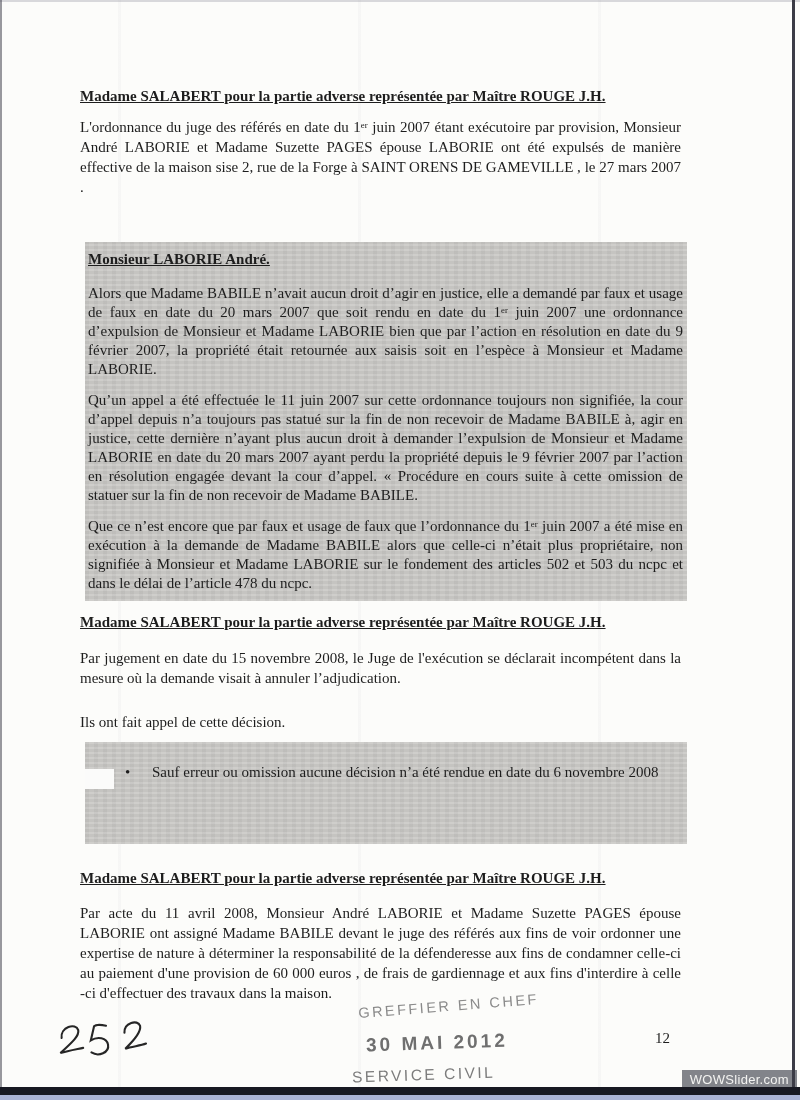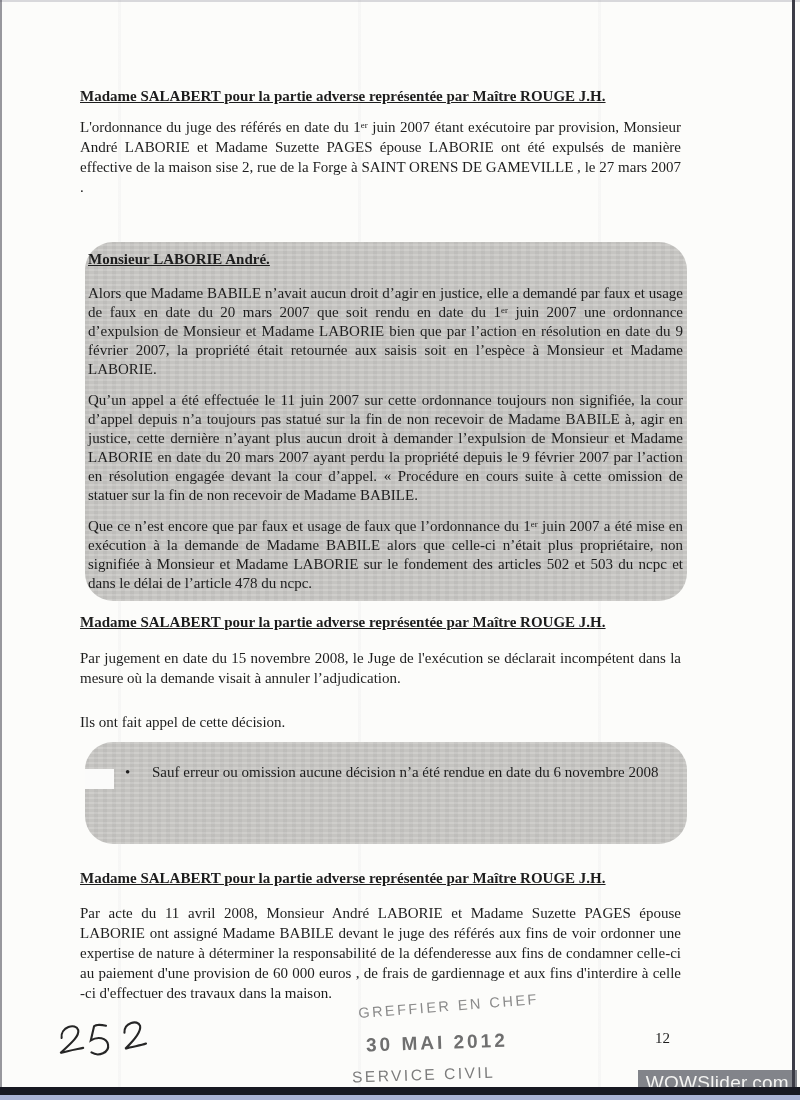--- a/index.html
+++ b/index.html
@@ -26,21 +26,21 @@
   .hd { font-weight:bold; text-decoration:underline; text-align:left; }
   p { margin:0; }
 
   .hl {
     position:absolute; left:85px; width:602px; box-sizing:border-box;
     background:#cac9c6;
     background-image:
       repeating-linear-gradient(0deg, rgba(255,255,255,0.06) 0 2px, rgba(0,0,0,0.035) 2px 5px),
       repeating-linear-gradient(90deg, rgba(0,0,0,0.025) 0 4px, rgba(255,255,255,0.04) 4px 9px);
     padding:8px 4px 8px 3px;
-    font-size:15px; line-height:19px; text-align:justify;border-radius:28px;
+    font-size:15px; line-height:19px; text-align:justify;
   }
   .hl .hd { margin-bottom:14px; line-height:19px; }
   .hl p { margin:12px 0 0; }
   .hl p:first-of-type { margin-top:15px; }
 
   .bullet-row { display:flex; margin:13px 0 0; }
   .bullet-marker { flex:0 0 27px; margin-left:37px; text-align:left; }
   .bullet-text { flex:1; text-align:justify; }
   .white-patch { position:absolute; left:0; top:27px; width:29px; height:20px; background:#fbfbfa; }
 
@@ -52,21 +52,21 @@
   .stamp-2 { left:366px; top:1032px; font-size:19px; font-weight:bold; letter-spacing:3px; color:#6f6f6f; transform:rotate(-2deg); }
   .stamp-3 { left:352px; top:1066px; font-size:15.5px; letter-spacing:2.5px; color:#7c7c7c; transform:rotate(-2deg); }
 
   .page-number { position:absolute; left:655px; top:1030px; font-size:15px; }
 
   .handwritten { position:absolute; left:50px; top:1014px; transform:rotate(-3deg); }
 
   .watermark {
     position:absolute; right:3px; top:1070px;
     background:rgba(108,110,118,0.85); color:#f3f3f1;
-    font-family:"Liberation Sans", sans-serif; font-size:19px;
+    font-family:"Liberation Sans", sans-serif; font-size:13px;
     padding:2px 8px 3px; letter-spacing:0.3px;
   }
 
   
   .y-h1 { top:86px; }  .y-p1 { top:117px; } .y-p2 { top:207px; }
   .y-hl1 { top:242px; min-height:346px; }
   .y-h2 { top:612px; } .y-p3 { top:648px; } .y-p4 { top:712px; }
   .y-hl2 { top:742px; min-height:102px; }
   .y-h3 { top:868px; } .y-p5 { top:903px; }
 </style>

